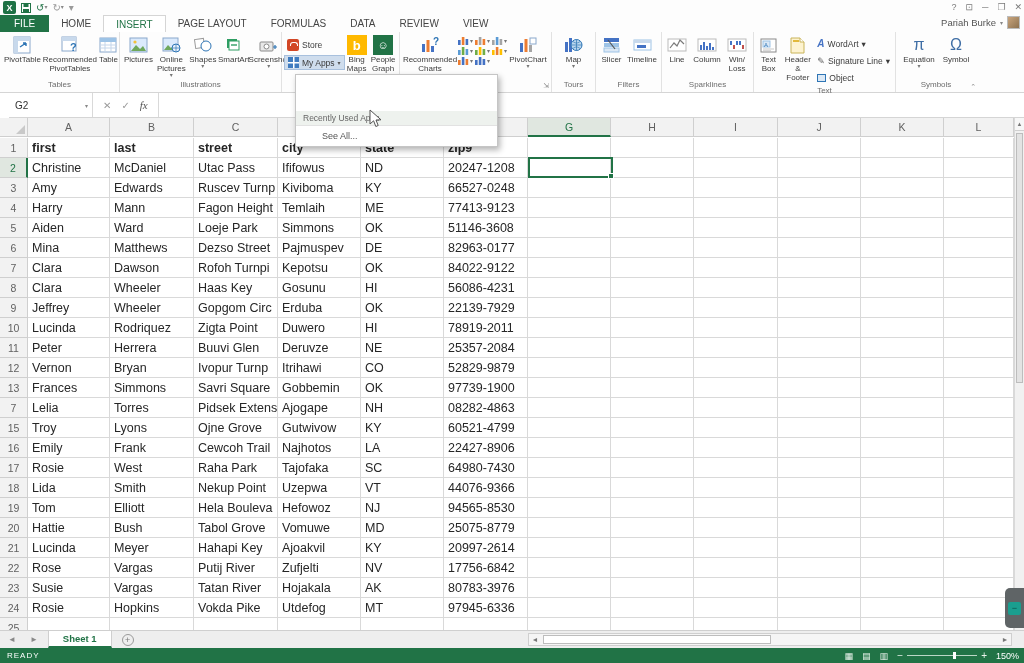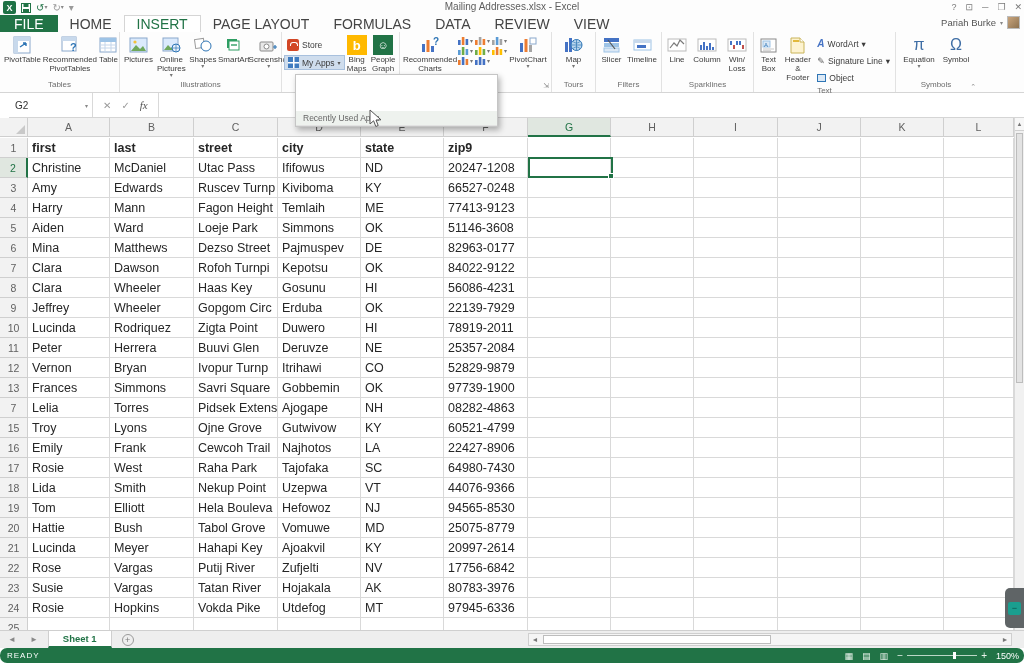--- a/index.html
+++ b/index.html
@@ -14,21 +14,21 @@
   .qbtn { font-size:10px; color:#217346; line-height:13px; }
   .qbtn.dim { color:#9a9a9a; }
   .qbtn .mini { font-size:6px; color:#888; vertical-align:2px; }
   .title { position:absolute; left:0; right:0; top:1px; text-align:center; font-size:10px; color:#5d5d5d; }
   .wincontrols { position:absolute; right:2px; top:1px; display:flex; gap:9px; align-items:center; }
   .wincontrols span { font-size:9px; color:#7a7a7a; line-height:13px; }
 
   
   .tabrow { position:absolute; left:0; top:15px; width:1024px; height:17px; background:#fdfdfd; }
   #ribbon-tabs { position:absolute; left:0; top:0; height:17px; display:flex; }
-  .tab { padding:0 12px; font-size:14px; color:#444; display:flex; align-items:center; height:17px; }
+  .tab { padding:0 12px; font-size:10px; color:#444; display:flex; align-items:center; height:17px; }
   .tab.file { background:#217346; color:#fff; padding:0 14px; }
   .tab.active { background:#fff; color:#217346; border:1px solid #d5d5d5; border-bottom:none; }
   .account { position:absolute; right:4px; top:1px; display:flex; align-items:center; gap:4px; font-size:9.5px; color:#555; }
   .account .car { font-size:6px; color:#888; }
   .avatar { width:13px; height:13px; background:linear-gradient(135deg,#c9a57d,#8d7250); border:1px solid #bbb; }
 
   
   .ribbon { position:absolute; left:0; top:32px; width:1024px; height:61px; background:#fdfdfd; border-bottom:1px solid #d5d5d5; display:flex; }
   .rgroup { display:flex; flex-direction:column; border-right:1px solid #e2e2e2; padding:2px 2px 0 2px; position:relative; }
   .rbody { flex:1; display:flex; align-items:flex-start; }
@@ -80,21 +80,21 @@
   
   .tabbar { position:absolute; left:0; top:630px; width:1024px; height:18px; background:#eeeeee; border-top:1px solid #cfcfcf; display:flex; align-items:center; }
   .navarrs { display:flex; gap:14px; padding:0 10px 0 8px; font-size:8px; color:#888; }
   .sheettab { background:#fff; color:#217346; font-weight:bold; font-size:9.5px; padding:0 14px; height:17px; display:flex; align-items:center; border-right:1px solid #cfcfcf; border-left:1px solid #cfcfcf; border-bottom:2px solid #217346; }
   .addsheet { width:12px; height:12px; border:1px solid #9a9a9a; border-radius:50%; color:#7a7a7a; font-size:9px; line-height:10px; text-align:center; margin-left:10px; }
   .hscroll { position:absolute; left:528px; right:12px; top:2px; height:13px; background:#f5f5f5; border:1px solid #cfcfcf; display:flex; align-items:center; }
   .hs-arr { width:12px; font-size:7px; color:#777; text-align:center; }
   .hs-thumb { height:9px; flex:1; margin:0 2px; background:#fff; border:1px solid #bdbdbd; max-width:400px; }
 
   
-  .statusbar { position:absolute; left:0; top:648px; width:1024px; height:15px; background:#217346; color:#fff; display:flex; align-items:center;border-radius:7px; }
+  .statusbar { position:absolute; left:0; top:648px; width:1024px; height:15px; background:#217346; color:#fff; display:flex; align-items:center; }
   .stmode { font-size:8px; letter-spacing:1px; padding-left:7px; }
   .stright { position:absolute; right:5px; display:flex; align-items:center; gap:9px; }
   .viewic { font-size:9px; color:#eaf3ec; }
   .zoomctl { display:flex; align-items:center; gap:4px; }
   .zline { width:70px; height:1px; background:#bcd7c6; position:relative; }
   .zknob { position:absolute; left:46px; top:-3px; width:3px; height:7px; background:#fff; }
   .zpm { font-size:10px; color:#eaf3ec; line-height:10px; }
   .zoomtxt { font-size:9px; }
 
   
@@ -127,21 +127,20 @@
           <svg width="10" height="10" viewBox="0 0 10 10">
             <rect x="0.5" y="0.5" width="9" height="9" fill="none" stroke="#217346"></rect>
             <rect x="2.5" y="0.5" width="5" height="3.5" fill="#217346"></rect>
             <rect x="2" y="6" width="6" height="4" fill="#217346"></rect>
           </svg>
         </span>
       <span class="qbtn">↺<span class="mini">▾</span></span>
       <span class="qbtn dim">↻<span class="mini">▾</span></span>
       <span class="qbtn dim">▾</span>
     </div>
-    <div class="title">Mailing Addresses.xlsx - Excel</div>
     <div class="wincontrols">
       <span>?</span>
       <span>⊡</span>
       <span>─</span>
       <span>❐</span>
       <span>✕</span>
     </div>
   </div>
 
   <div class="tabrow">
@@ -935,20 +934,21 @@
             <div class="zknob"></div>
           </div>
         <span class="zpm">+</span>
       </div>
       <span class="zoomtxt">150%</span>
     </div>
   </div>
 
   <div class="dropdown">
     <div class="dd-head">Recently Used Apps</div>
+    <div class="dd-seeall">See All...</div>
   </div>
 
   <svg class="cursor" width="13" height="19" viewBox="0 0 13 19">
     <path d="M1 1 L1 15 L4.6 11.8 L6.8 17.5 L9.2 16.5 L7 11 L12 10.8 Z" fill="#fff" stroke="#555" stroke-width="1"></path>
   </svg>
 
   <div class="capture-tab">
     <div class="cap-ic">−</div>
   </div>
 

